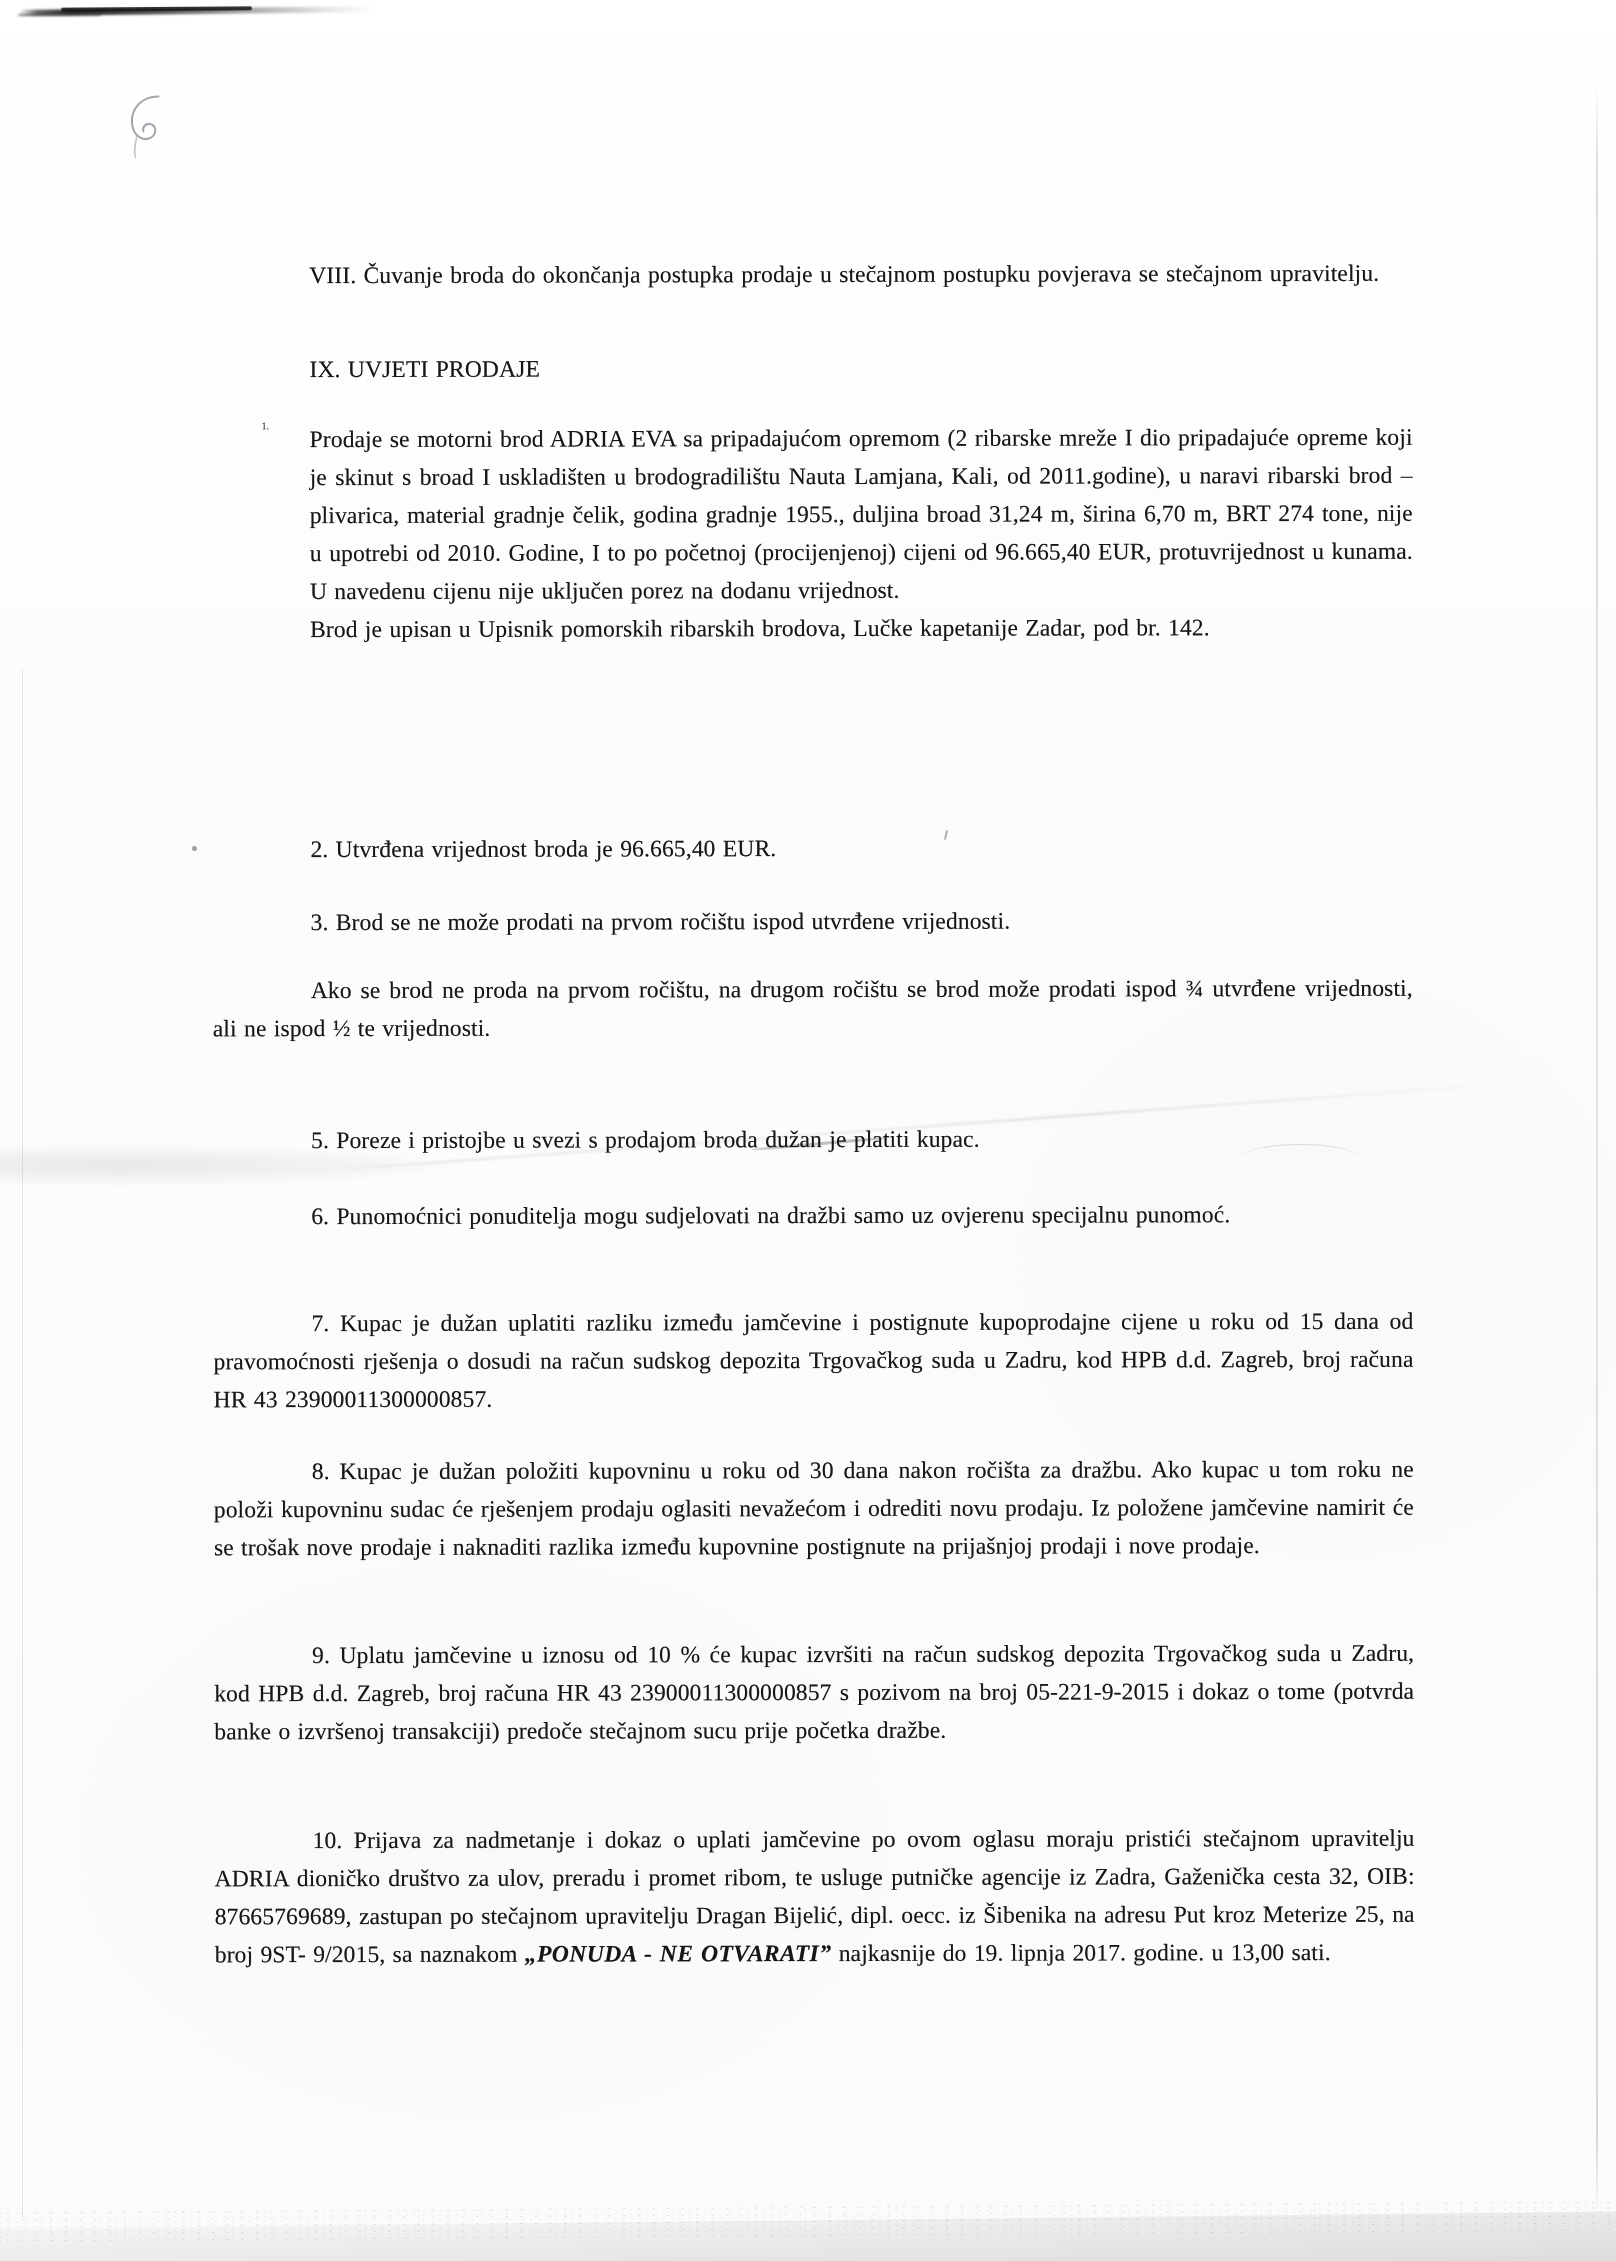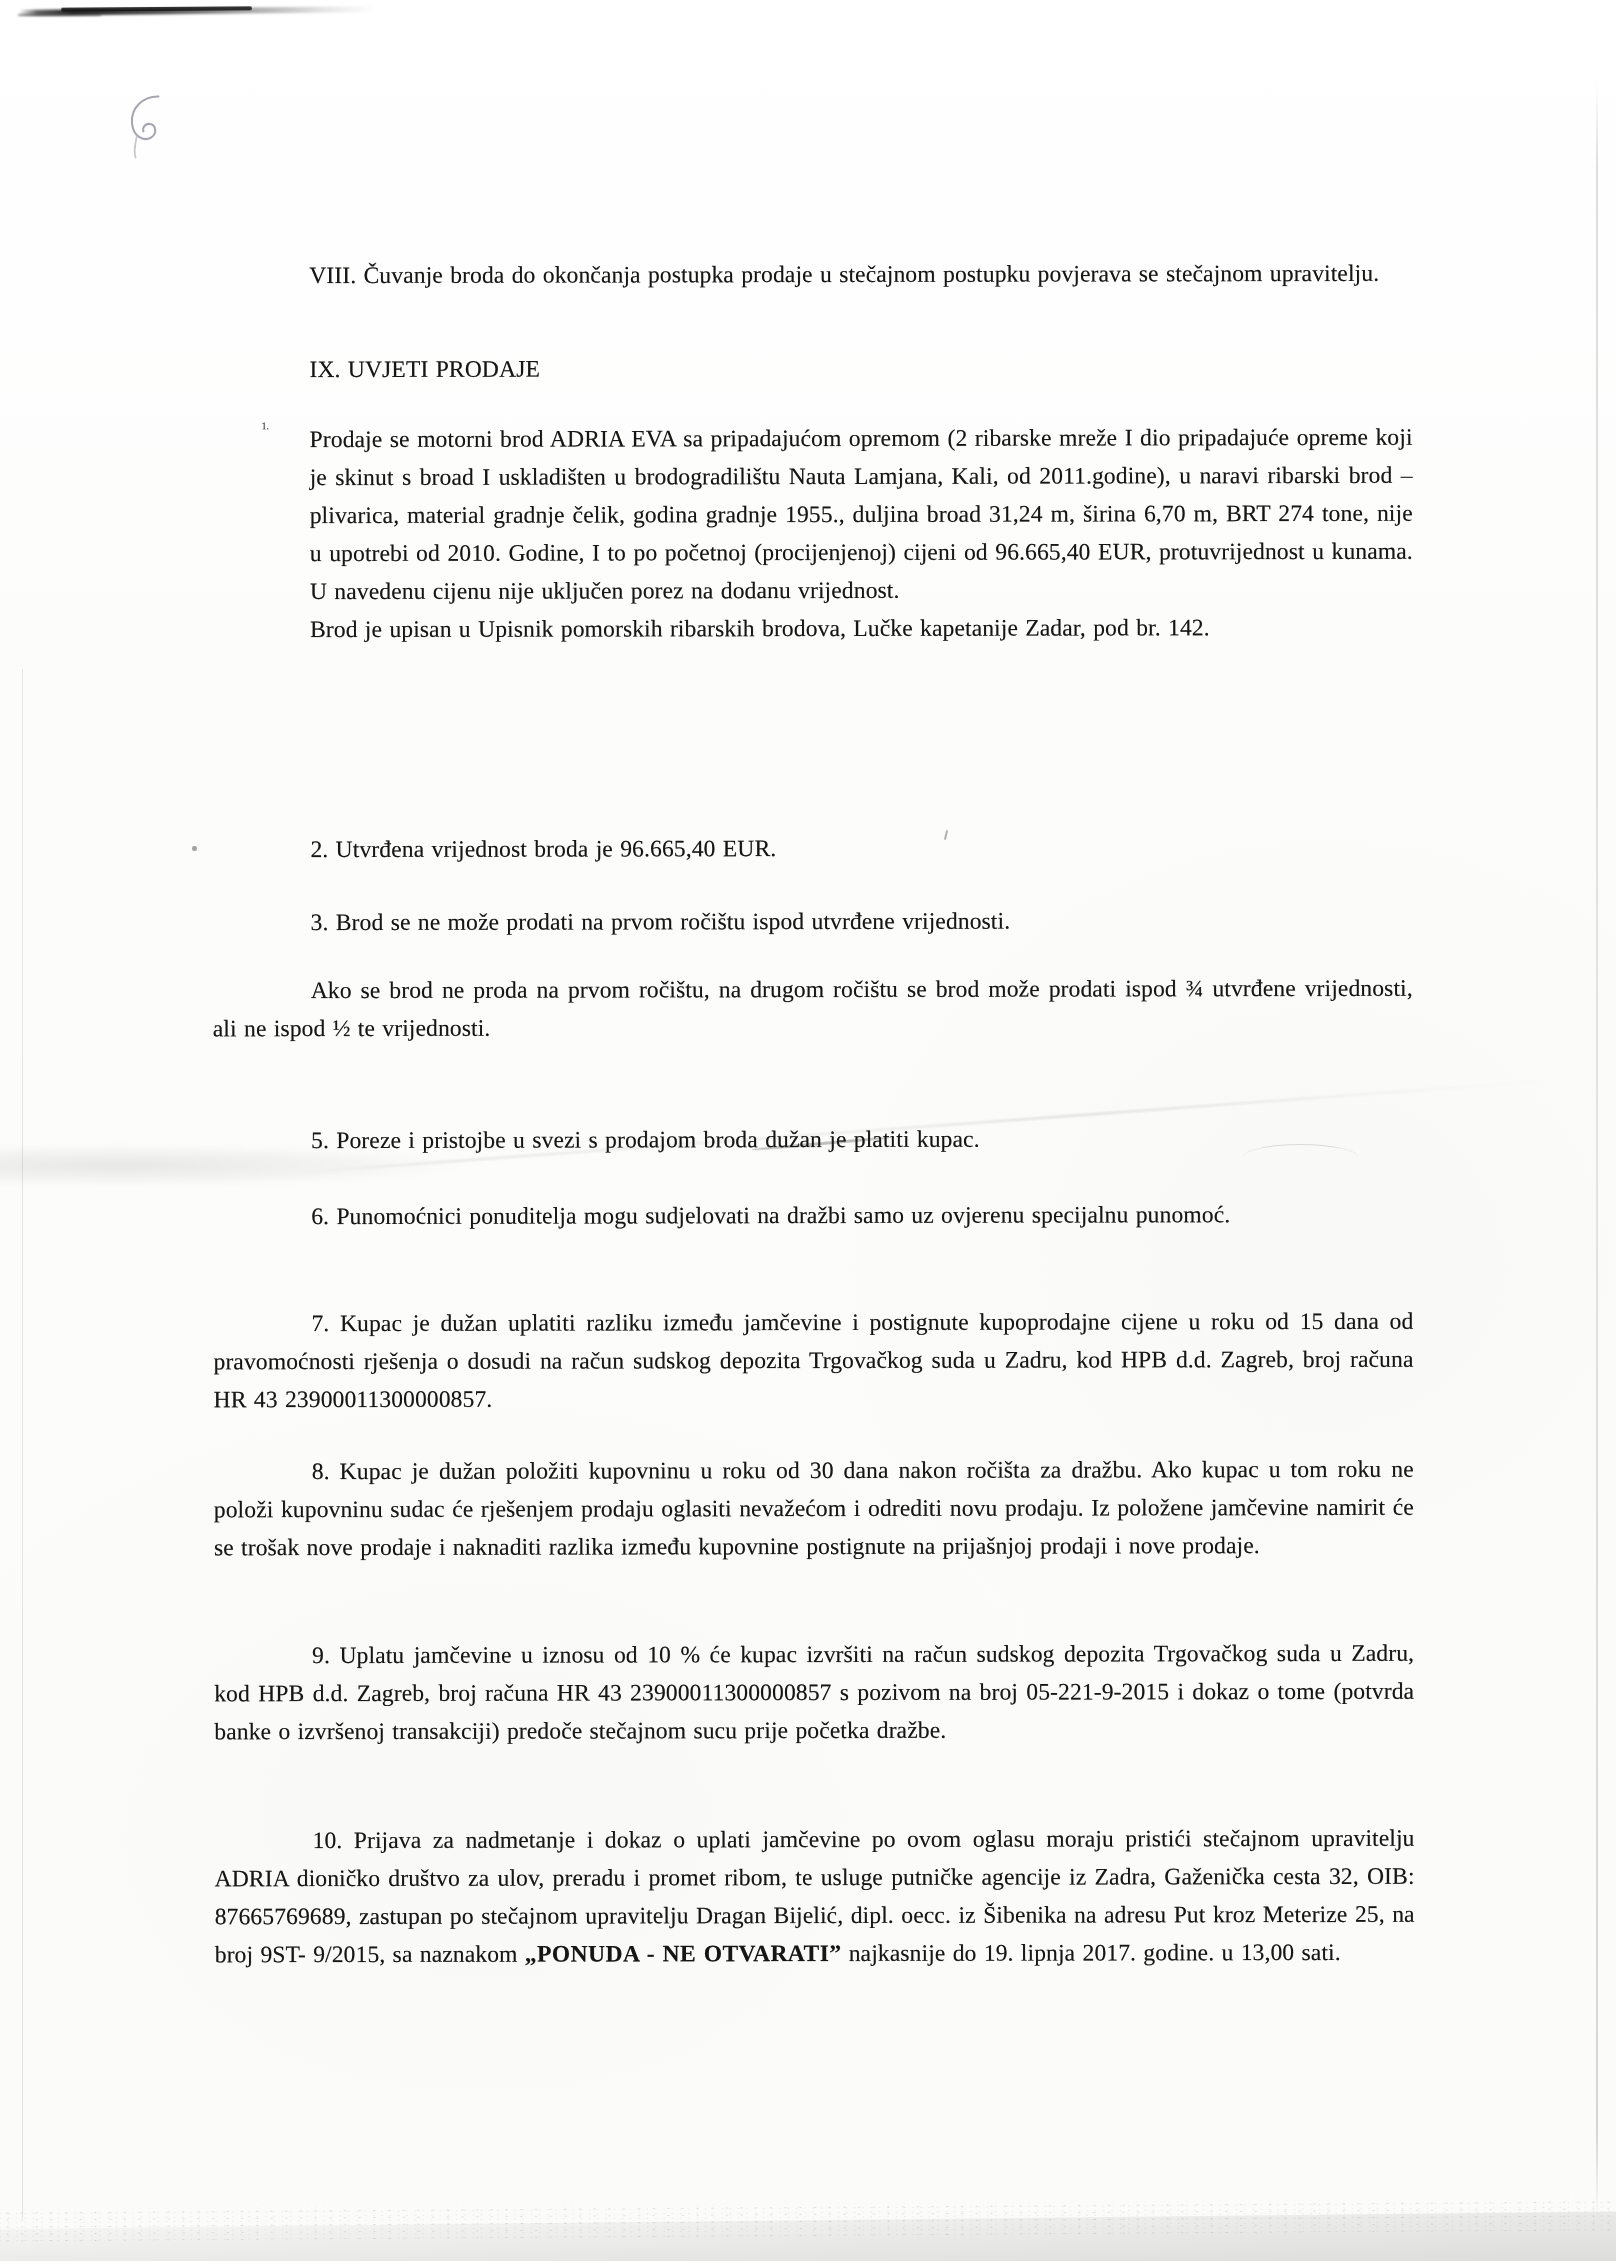--- a/index.html
+++ b/index.html
@@ -43,21 +43,21 @@
   .p-item5 { top:1120px; }
   .p-item6 { top:1196px; }
   .p-item7 { top:1303px; }
   .p-item8 { top:1451px; }
   .p-item9 { top:1635px; }
   .p-item10{ top:1820px; }
 
   .item1-num { position:absolute; left:50px; top:0; }
   .item1-body { margin-left:98px; width:1103px; }
 
-  .bold-inline { font-weight:bold; letter-spacing:0.4px; }
+  .bold-inline { font-weight:bold; letter-spacing:0.4px;font-style:italic; }
 
   
   .artifact { position:absolute; pointer-events:none; }
 
   .ink1 { left:19px; top:8.3px; width:356px; height:6.4px; border-radius:3.8px;
     transform:rotate(-0.6deg); filter:blur(1.3px);
     background:linear-gradient(90deg, rgba(25,25,25,0) 0%, rgba(25,25,25,0.65) 5%,
       rgba(15,15,15,0.9) 15%, rgba(35,35,35,0.78) 40%, rgba(70,70,70,0.45) 65%,
       rgba(130,130,130,0.2) 86%, rgba(160,160,160,0) 100%); }
   .ink2 { left:61px; top:7px; width:191px; height:3.8px; border-radius:2.5px;

